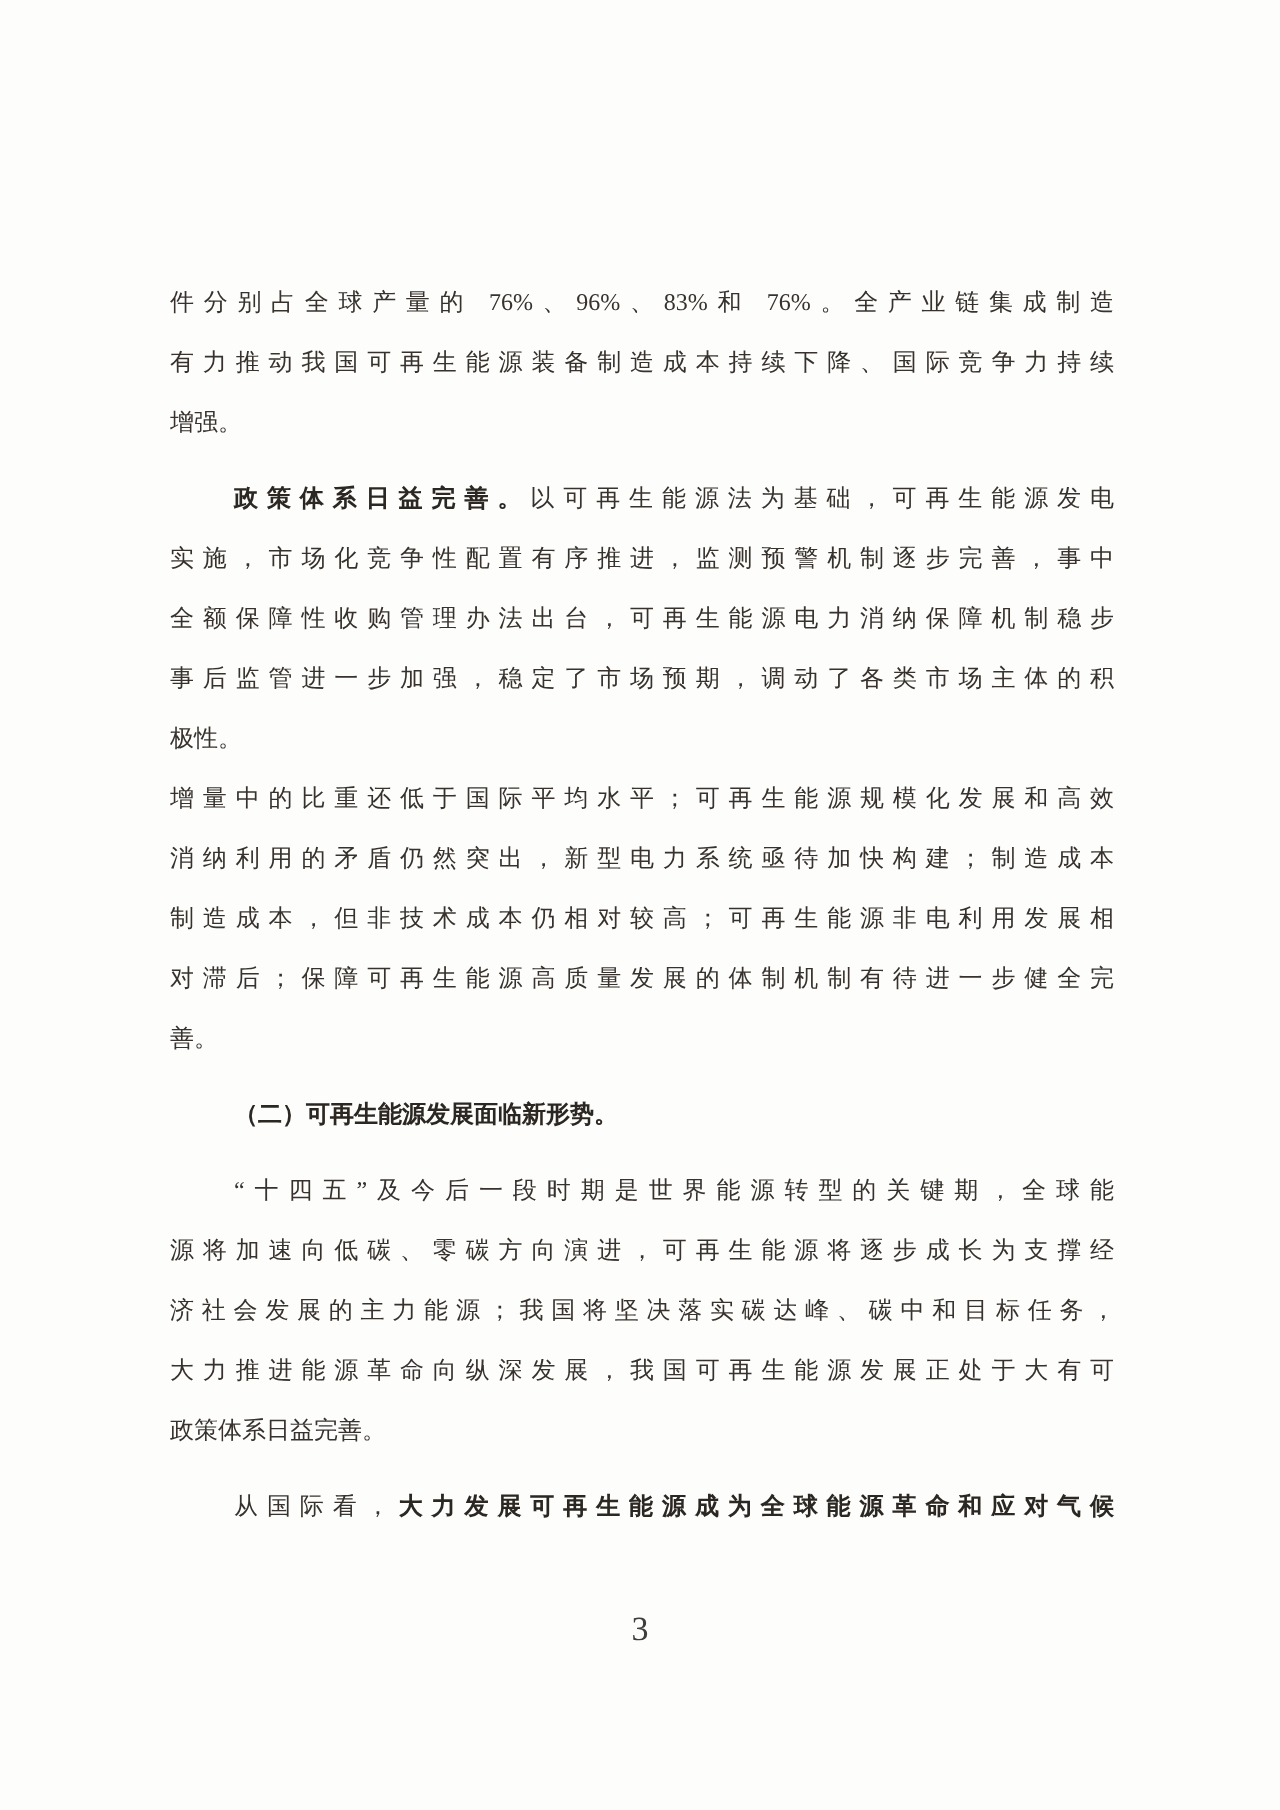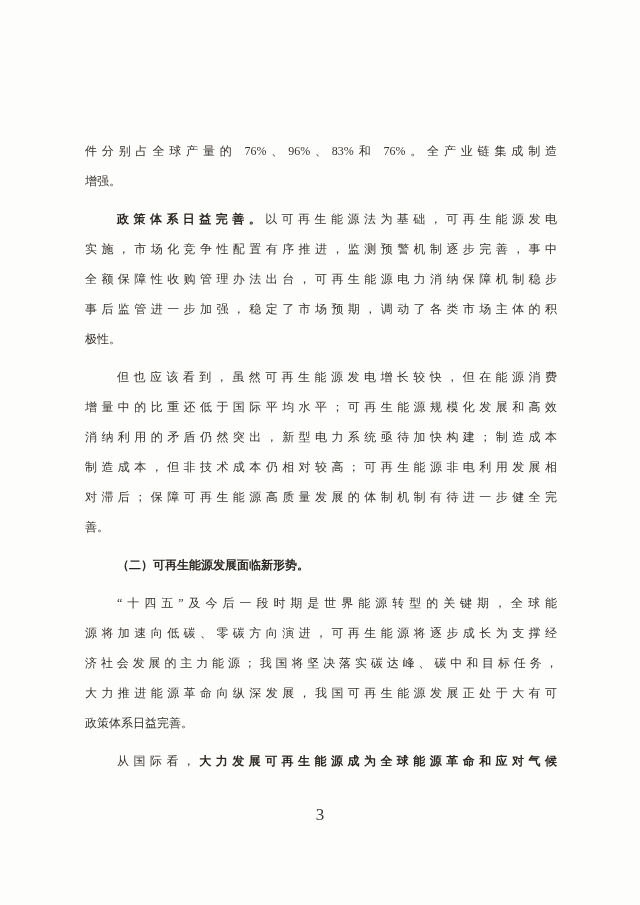--- a/index.html
+++ b/index.html
@@ -60,27 +60,27 @@
     font-size: 17px;
     color: #3d3d3d;
   }
 </style>
 </head>
 <body>
 
 <div class="page">
   <div class="text-block">
       <div class="line fill"><span>件分别占全球产量的 76%、96%、83%和 76%。全产业链集成制造</span></div>
+      <div class="line fill"><span>有力推动我国可再生能源装备制造成本持续下降、国际竞争力持续</span></div>
       <div class="line"><span>增强。</span></div>
       <div class="line fill indent para-start"><span class="bold">政策体系日益完善。</span><span>以可再生能源法为基础，可再生能源发电</span></div>
       <div class="line fill"><span>实施，市场化竞争性配置有序推进，监测预警机制逐步完善，事中</span></div>
       <div class="line fill"><span>全额保障性收购管理办法出台，可再生能源电力消纳保障机制稳步</span></div>
       <div class="line fill"><span>事后监管进一步加强，稳定了市场预期，调动了各类市场主体的积</span></div>
       <div class="line"><span>极性。</span></div>
-      <div class="line fill indent para-start"><span>但也应该看到，虽然可再生能源发电增长较快，但在能源消费</span></div>
       <div class="line fill"><span>增量中的比重还低于国际平均水平；可再生能源规模化发展和高效</span></div>
       <div class="line fill"><span>消纳利用的矛盾仍然突出，新型电力系统亟待加快构建；制造成本</span></div>
       <div class="line fill"><span>制造成本，但非技术成本仍相对较高；可再生能源非电利用发展相</span></div>
       <div class="line fill"><span>对滞后；保障可再生能源高质量发展的体制机制有待进一步健全完</span></div>
       <div class="line"><span>善。</span></div>
       <div class="line indent para-start"><span class="bold">（二）可再生能源发展面临新形势。</span></div>
       <div class="line fill indent para-start"><span>“十四五”及今后一段时期是世界能源转型的关键期，全球能</span></div>
       <div class="line fill"><span>源将加速向低碳、零碳方向演进，可再生能源将逐步成长为支撑经</span></div>
       <div class="line fill tight"><span>济社会发展的主力能源；我国将坚决落实碳达峰、碳中和目标任务，</span></div>
       <div class="line fill"><span>大力推进能源革命向纵深发展，我国可再生能源发展正处于大有可</span></div>

